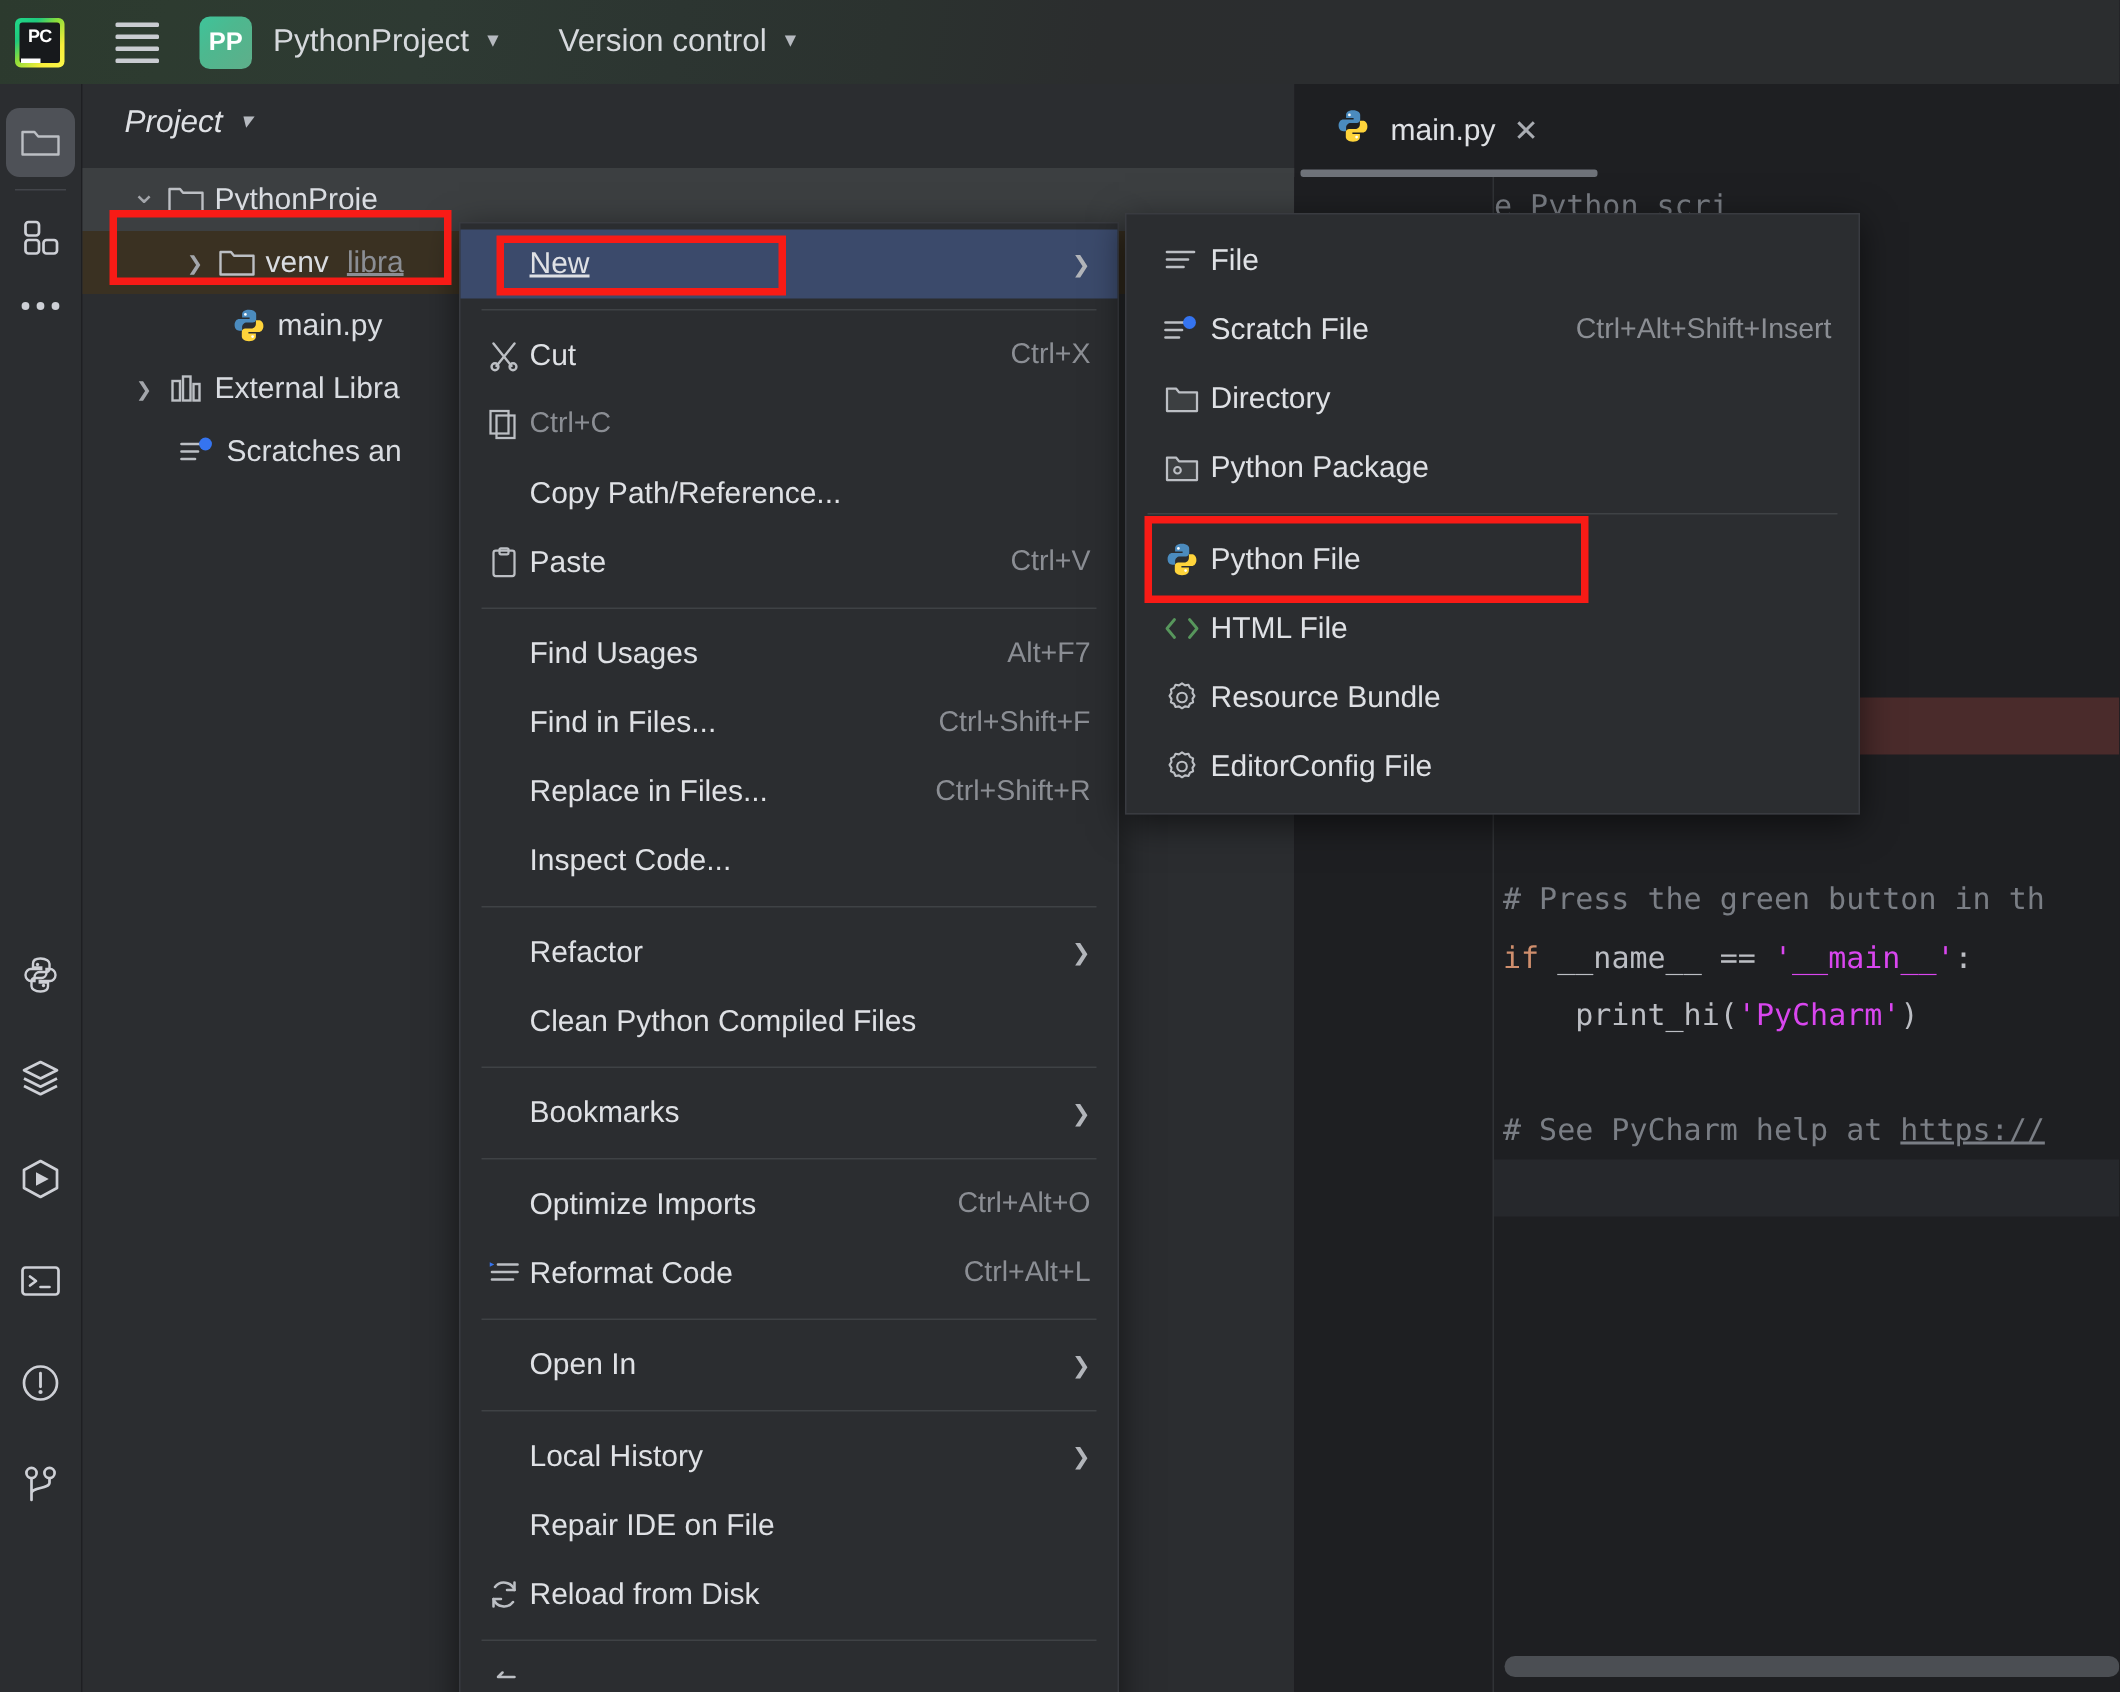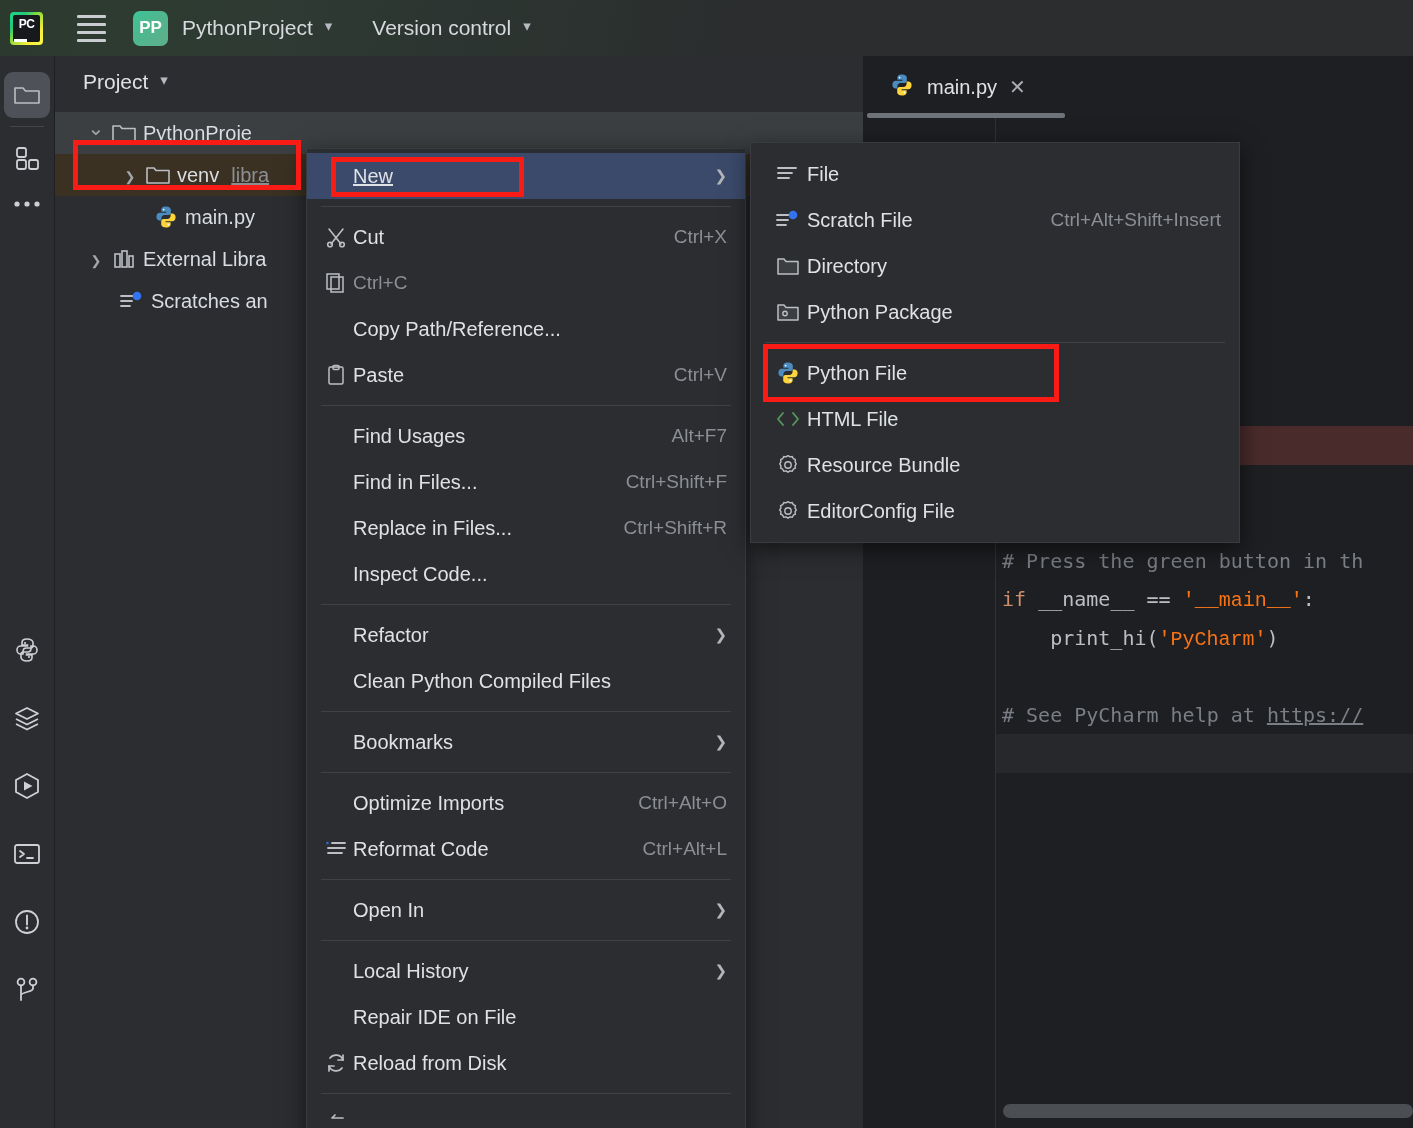--- a/index.html
+++ b/index.html
@@ -60,21 +60,21 @@
   .rail-btn.active { background: #4e5157; }
   .rail-sep { width: 34px; height: 1px; background: #43454a; margin: 8px auto; }
 
   
   .projpanel {
     position: absolute; left: 55px; top: 56px; width: 808px; height: 1072px;
     background: #2b2d30;
   }
   .proj-header {
     height: 52px; display: flex; align-items: center; padding-left: 28px;
-    color: #dfe1e5; font-size: 21px;
+    color: #dfe1e5; font-size: 21px; font-style: italic;
   }
   .tree { padding-top: 4px; }
   .tree-row {
     height: 42px; display: flex; align-items: center; color: #d9dce1; font-size: 20px;
     white-space: nowrap; padding-right: 6px;
   }
   .tree-row.selected { background: #3c3f41; }
   .tree-row.venv { background: #3a3122; }
   .arrow { width: 26px; text-align: center; color: #a3a6ab; font-size: 15px; flex: none; }
   .arrow.down::before { content: "\2304"; position: relative; top: -5px; font-size: 20px; }
@@ -113,21 +113,21 @@
   .gline.cur { color: #b8bcc2; background: #26282c; }
   .codecol {
     position: absolute; left: 133px; top: 0; width: 417px; height: 100%;
     font-family: "DejaVu Sans Mono", monospace; font-size: 20px;
   }
   .cline { height: 38.5px; line-height: 38.5px; white-space: pre; color: #bcbec4; padding-left: 6px; }
   .cline.cur { background: #26282c; }
   .cline.err { background: #4a2b2b; }
   .cmt { color: #7a7e85; }
   .kw  { color: #cf8e6d; }
-  .str { color: #f97316; font-family: Liberation Mono, monospace; }
+  .str { color: #d946ef; }
   .ident { color: #bcbec4; }
   .op  { color: #bcbec4; }
   .link { color: #7a7e85; text-decoration: underline; }
   .hscroll {
     position:absolute; left: 140px; bottom: 10px; width: 410px; height: 14px;
     background: #4b4e53; border-radius: 7px;
   }
 
   
   .ctxmenu {
@@ -357,20 +357,21 @@
         <div class="gline">11</div>
         <div class="gline">12</div>
         <div class="gline">13</div>
         <div class="gline">14</div>
         <div class="gline">15</div>
         <div class="gline">16</div>
         <div class="gline cur">17</div>
       </div>
 
       <div class="codecol">
+        <div class="cline cmt" style="padding-left:0">e Python scri</div>
         <div class="cline"></div>
         <div class="cline cmt"> to execute i</div>
         <div class="cline cmt">ift to search</div>
         <div class="cline"></div>
         <div class="cline"></div>
         <div class="cline"></div>
         <div class="cline">):</div>
         <div class="cline cmt">point in the</div>
         <div class="cline err">name}')  # Pr</div>
         <div class="cline"></div>

